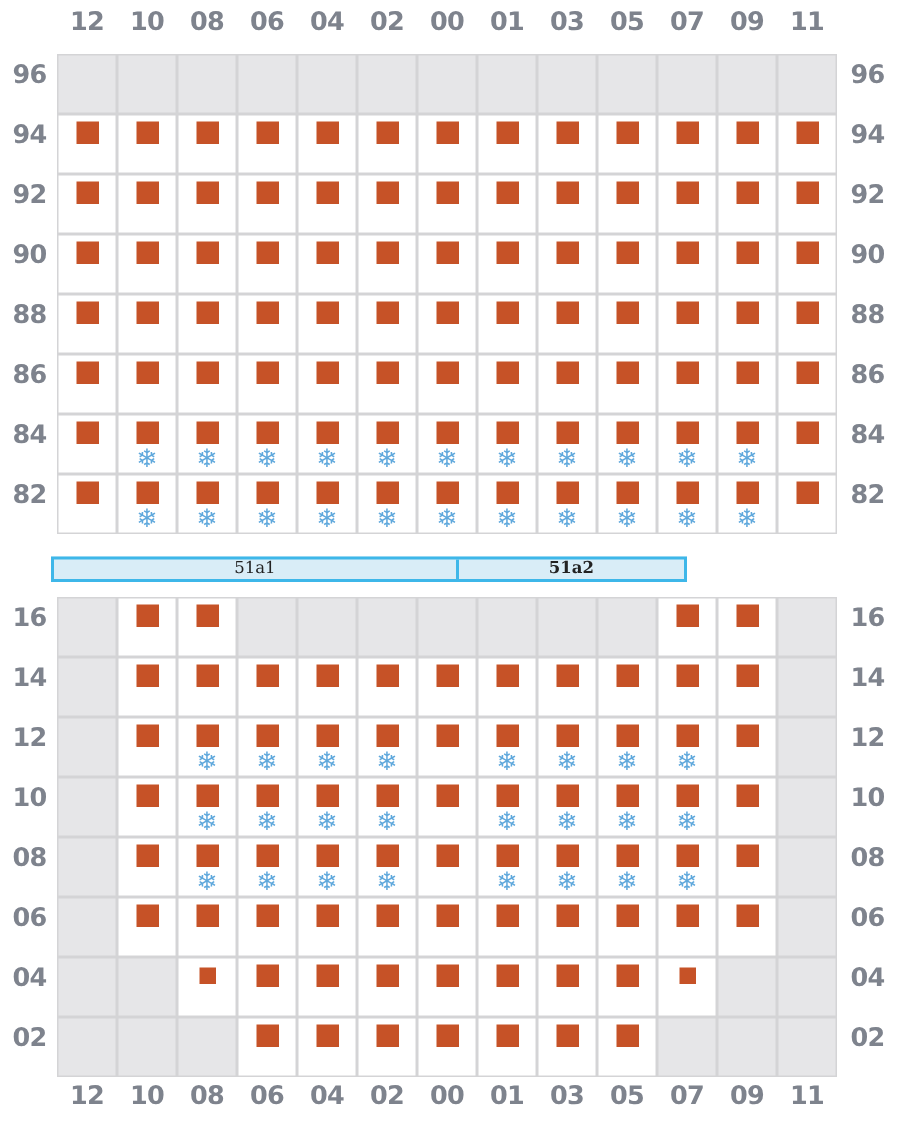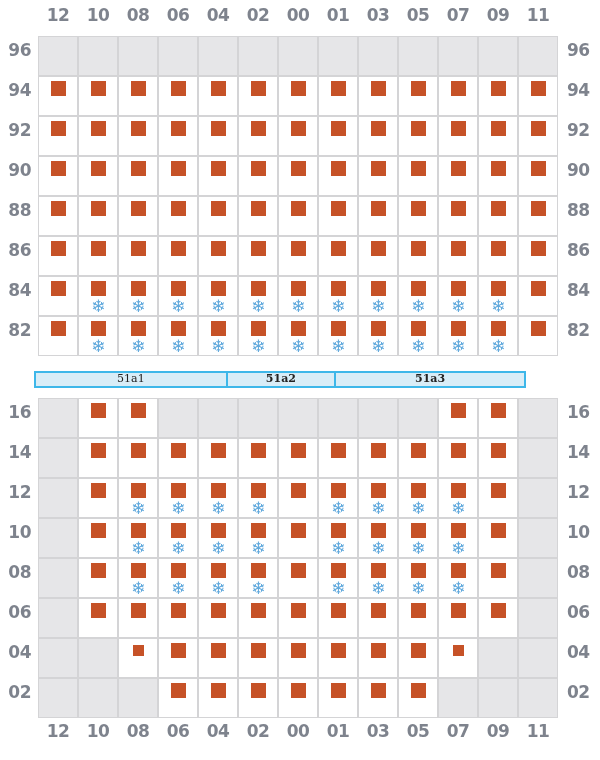--- a/index.html
+++ b/index.html
@@ -20,21 +20,21 @@
              line-height:18px;letter-spacing:-0.5px;}
   .sidelabel.left{width:38px;text-align:right;padding-right:7px;box-sizing:border-box;}
   .sidelabel.right{padding-left:9px;}
 
   .cell{width:40px;height:40px;box-sizing:border-box;border:1px solid #d4d4d6;background:#fff;}
   .cell.gray{background:#e6e6e8;}
   .square{width:15px;height:15px;background:#c65227;margin:4px auto 0;}
   .square.small{width:11px;height:11px;margin:6px auto 0;}
   .snow{text-align:center;font-size:17px;line-height:18px;color:#5fa8dc;margin-top:1px;}
 
-  .band{position:absolute;left:34px;top:371px;width:492px;height:17px;box-sizing:border-box;
+  .band{position:absolute;left:34px;top:371px;width:424px;height:17px;box-sizing:border-box;
         border:2px solid #3eb7e9;background:#d9edf7;display:flex;}
   .band .seg{box-sizing:border-box;text-align:center;font-family:"DejaVu Serif",serif;
              font-size:11px;line-height:12px;color:#222;overflow:hidden;flex-basis:0;}
   .band .seg + .seg{border-left:2px solid #3eb7e9;font-weight:bold;}
 </style>
 </head>
 <body>
 
 <div class="stage">
   <div id="topLabels" class="collabels">
@@ -390,21 +390,20 @@
         </div>
         <div class="cell">
           <div class="square"></div>
         </div>
         <div class="sidelabel right">82</div>
       </div>
     </div>
   <div id="band" class="band">
       <div class="seg" style="flex-grow: 207;">51a1</div>
       <div class="seg" style="flex-grow: 116;">51a2</div>
-      <div class="seg" style="flex-grow: 205;">51a3</div>
     </div>
   <div id="gridBottom" class="grid">
       <div class="grow">
         <div class="sidelabel left">16</div>
         <div class="cell gray"></div>
         <div class="cell">
           <div class="square"></div>
         </div>
         <div class="cell">
           <div class="square"></div>

